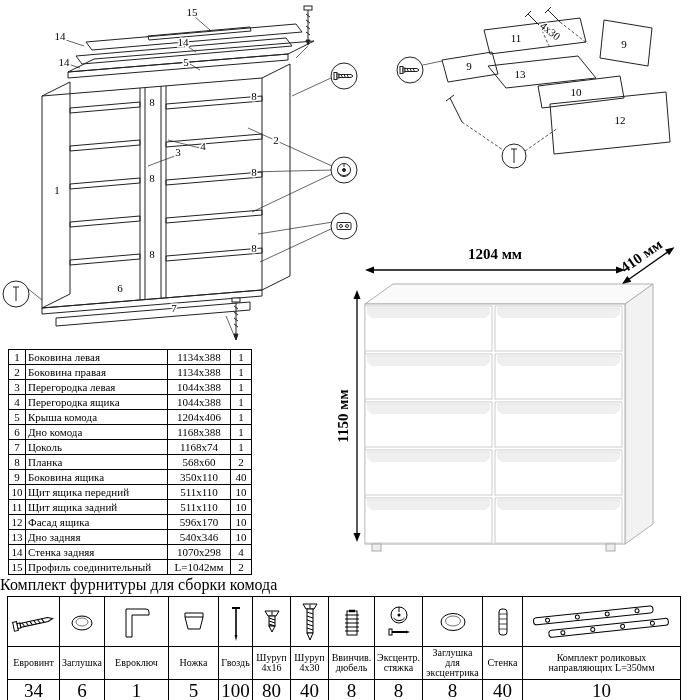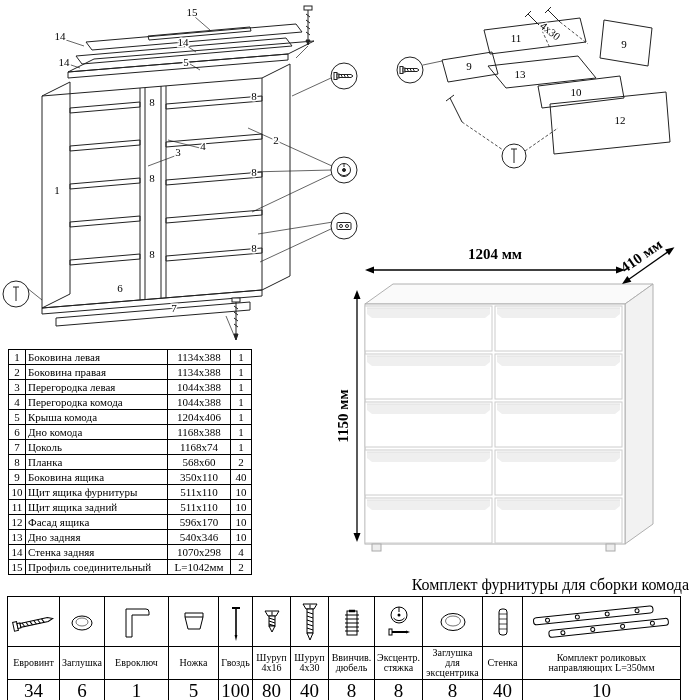--- a/index.html
+++ b/index.html
@@ -11,21 +11,21 @@
   .main-diagram{left:0;top:0}
   .drawer-diagram{left:392px;top:4px}
   .dresser-figure{left:338px;top:226px}
   .dlabel{font-size:11px;fill:#000;stroke:#fff;stroke-width:3px;paint-order:stroke;
     font-family:"Liberation Serif",serif}
   .dim{font-size:15px;font-weight:bold;fill:#000;font-family:"Liberation Serif",serif}
   .parts-table{left:8px;top:349px;border-collapse:collapse;table-layout:fixed;font-size:11px}
   .parts-table td{border:1px solid #000;height:15px;line-height:12px;padding:0 2px;
     overflow:hidden;white-space:nowrap}
   .parts-table td.c-num,.parts-table td.c-size,.parts-table td.c-qty{text-align:center;padding:0}
-  .hw-title{left:0;top:576px;width:689px;text-align:right;font-size:16px}
+  .hw-title{left:0;top:576px;width:689px;text-align:left;font-size:16px}
   .hw-table{left:7px;top:596px;border-collapse:collapse;table-layout:fixed}
   .hw-table td{border:1px solid #000;text-align:center;vertical-align:middle;overflow:hidden}
   .hw-icons td{height:50px}
   .hw-names td{height:31px;font-size:10px;line-height:10px;padding:1px}
   .hw-qty td{height:17px;font-size:19px}
   .hw-table svg{display:inline-block;vertical-align:middle}
 </style>
 </head>
 <body>
 
@@ -213,21 +213,21 @@
 
         <tr>
           <td class="c-num">3</td>
           <td class="c-name">Перегородка левая</td>
           <td class="c-size">1044x388</td>
           <td class="c-qty">1</td>
         </tr>
 
         <tr>
           <td class="c-num">4</td>
-          <td class="c-name">Перегородка комода</td>
+          <td class="c-name">Перегородка ящика</td>
           <td class="c-size">1044x388</td>
           <td class="c-qty">1</td>
         </tr>
 
         <tr>
           <td class="c-num">5</td>
           <td class="c-name">Крыша комода</td>
           <td class="c-size">1204x406</td>
           <td class="c-qty">1</td>
         </tr>
@@ -255,21 +255,21 @@
 
         <tr>
           <td class="c-num">9</td>
           <td class="c-name">Боковина ящика</td>
           <td class="c-size">350x110</td>
           <td class="c-qty">40</td>
         </tr>
 
         <tr>
           <td class="c-num">10</td>
-          <td class="c-name">Щит ящика фурнитуры</td>
+          <td class="c-name">Щит ящика передний</td>
           <td class="c-size">511x110</td>
           <td class="c-qty">10</td>
         </tr>
 
         <tr>
           <td class="c-num">11</td>
           <td class="c-name">Щит ящика задний</td>
           <td class="c-size">511x110</td>
           <td class="c-qty">10</td>
         </tr>

